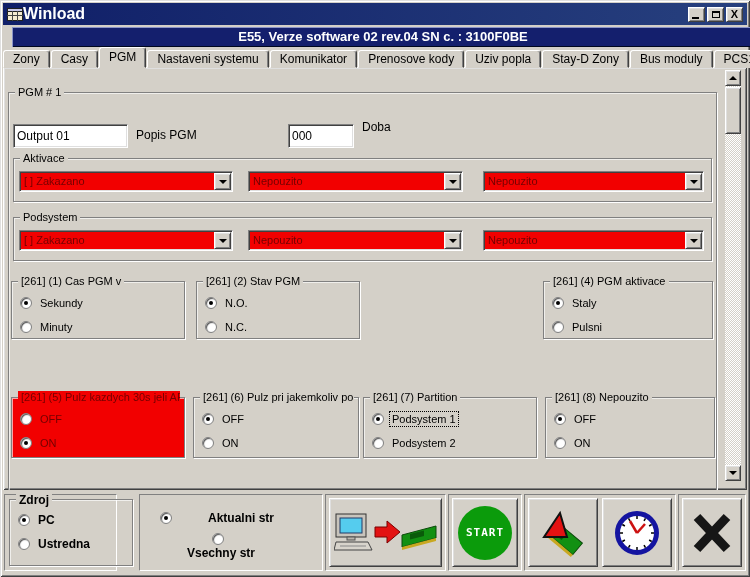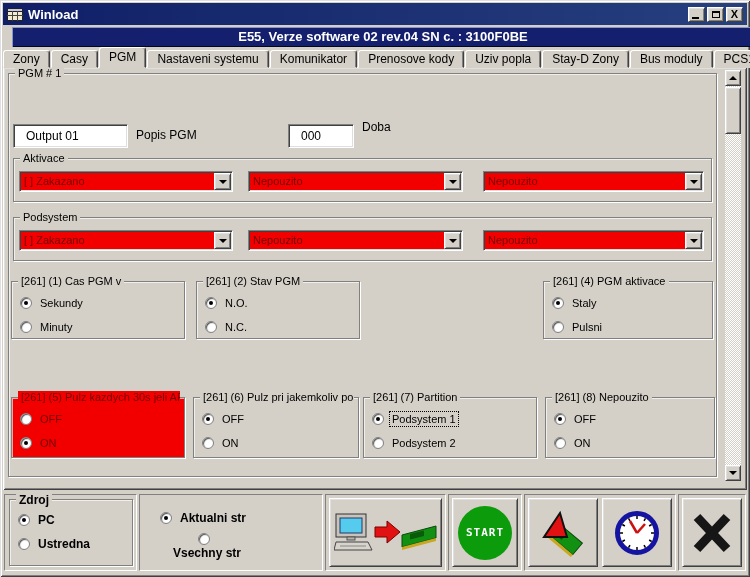--- a/index.html
+++ b/index.html
@@ -2,21 +2,21 @@
 <html><head>
 <meta charset="utf-8">
 <style>
   html,body{margin:0;padding:0;background:#808080;}
   *{box-sizing:border-box;font-family:"Liberation Sans",sans-serif;}
   .window{position:relative;width:750px;height:577px;background:#d4d0c8;overflow:hidden;
     box-shadow:inset 1px 1px 0 #dfdfdf,inset -1px -1px 0 #404040,inset 2px 2px 0 #fff,inset -2px -2px 0 #808080;}
   
   .titlebar{position:absolute;left:3px;top:3px;right:3px;height:22px;
     background:linear-gradient(90deg,#101f68,#27407e);display:flex;align-items:center;padding:0 4px;}
-  .title-text{color:#fff;font-weight:bold;font-size:13px;margin-left:5px;flex:1;}
+  .title-text{color:#fff;font-weight:bold;font-size:16px;flex:1;}
   .tb-btn{width:17px;height:15px;background:#d4d0c8;border:1px solid;border-color:#fff #404040 #404040 #fff;
     box-shadow:inset 1px 1px 0 #dfdfdf,inset -1px -1px 0 #808080;margin-left:2px;
     display:flex;align-items:center;justify-content:center;font-size:10px;font-weight:bold;color:#000;position:relative;}
   .glyph-min{position:absolute;left:3px;bottom:2px;width:7px;height:2px;background:#000;}
   .glyph-max{width:8px;height:7px;border:1px solid #000;border-top:2px solid #000;}
   .glyph-close{font-size:11px;font-weight:bold;line-height:1;}
   
   .header{position:absolute;left:12px;top:27px;width:742px;height:20px;background:#141f6d;
     box-shadow:inset 1px 1px 0 #8a94c8,inset -1px -1px 0 #00071e;
     color:#fff;font-weight:bold;font-size:13px;text-align:center;line-height:20px;}
@@ -31,21 +31,21 @@
   .content{position:absolute;left:3px;top:67px;width:744px;height:423px;background:#d4d0c8;
     box-shadow:inset 1px 1px 0 #fff,inset -1px -1px 0 #404040,inset 2px 2px 0 #dfdfdf,inset -2px -2px 0 #808080;}
   
   .groupbox{position:absolute;border:1px solid #808080;box-shadow:1px 1px 0 #fff,inset 1px 1px 0 rgba(255,255,255,.65);}
   .gb-legend{position:absolute;top:-7px;left:6px;font-size:11px;background:#d4d0c8;padding:0 3px;
     white-space:nowrap;max-width:calc(100% - 10px);overflow:hidden;}
   .groupbox.red-box{background:#f20000;}
   .groupbox.red-box .gb-legend{background:#f20000;color:#730000;}
   .groupbox.red-box .opt-label{color:#730000;}
   
-  .textbox{position:absolute;height:24px;background:#fff;font-size:12px;padding:2px 12px;color:#000;
+  .textbox{position:absolute;height:24px;background:#fff;font-size:12px;padding:2px 3px;color:#000;
     border:1px solid;border-color:#808080 #fff #fff #808080;box-shadow:inset 1px 1px 0 #404040,inset -1px -1px 0 #dfdfdf;}
   .field-label{position:absolute;font-size:12px;color:#000;white-space:nowrap;}
   
   .dropdown{position:absolute;height:21px;top:12px;background:#f20000;
     border:1px solid;border-color:#808080 #fff #fff #808080;box-shadow:inset 1px 1px 0 #404040,inset -1px -1px 0 #dfdfdf;}
   .dd-text{position:absolute;left:4px;top:3px;font-size:11px;color:#730000;white-space:nowrap;overflow:hidden;right:20px;}
   .dd-btn{position:absolute;right:1px;top:1px;bottom:1px;width:17px;background:#d4d0c8;
     border:1px solid;border-color:#fff #404040 #404040 #fff;box-shadow:inset 1px 1px 0 #dfdfdf,inset -1px -1px 0 #808080;
     display:flex;align-items:center;justify-content:center;}
   .tri-down{width:0;height:0;border-left:4px solid transparent;border-right:4px solid transparent;border-top:4px solid #000;}
@@ -114,21 +114,21 @@
     <span class="tab">Komunikator</span>
     <span class="tab">Prenosove kody</span>
     <span class="tab">Uziv popla</span>
     <span class="tab">Stay-D Zony</span>
     <span class="tab">Bus moduly</span>
     <span class="tab">PCS100</span>
   </div>
 
   <div class="content">
 
-    <div class="groupbox" style="left:5px;top:6px;width:709px;height:404px;">
+    <div class="groupbox" style="left:5px;top:25px;width:709px;height:404px;">
       <span class="gb-legend">PGM # 1</span>
     </div>
 
     <input class="textbox" style="left: 10px; top: 57px; width: 115px;" value="Output 01">
     <span class="field-label" style="left:133px;top:61px;">Popis PGM</span>
     <input class="textbox" style="left: 285px; top: 57px; width: 66px;" value="000">
     <span class="field-label" style="left:359px;top:53px;">Doba</span>
 
     <div class="groupbox" style="left:10px;top:91px;width:699px;height:44px;">
       <span class="gb-legend">Aktivace</span>
@@ -264,37 +264,37 @@
         </span>
       <span class="sb-thumb"></span>
       <span class="sb-btn" style="bottom:0;">
           <span class="tri-down"></span>
         </span>
     </div>
   </div>
 
   <div class="footer">
 
-    <div class="fsec" style="left:1px;width:133px;">
+    <div class="fsec" style="left:1px;width:113px;">
       <div class="groupbox zdroj-box">
         <span class="gb-legend">Zdroj</span>
         <div class="opt">
           <span class="radio checked"></span>
           <span class="opt-label">PC</span>
         </div>
         <div class="opt">
           <span class="radio"></span>
           <span class="opt-label">Ustredna</span>
         </div>
       </div>
     </div>
 
     <div class="fsec" style="left:136px;width:184px;">
       <div class="pages-opts">
-        <div class="opt" style="height:30px;">
+        <div class="opt" style="height:30px;gap:28px;">
           <span class="radio checked"></span>
           <span class="opt-label">Aktualni str</span>
         </div>
         <div class="opt" style="height:30px;flex-direction:column;">
           <span class="radio"></span>
           <span class="opt-label">Vsechny str</span>
         </div>
       </div>
     </div>
 

